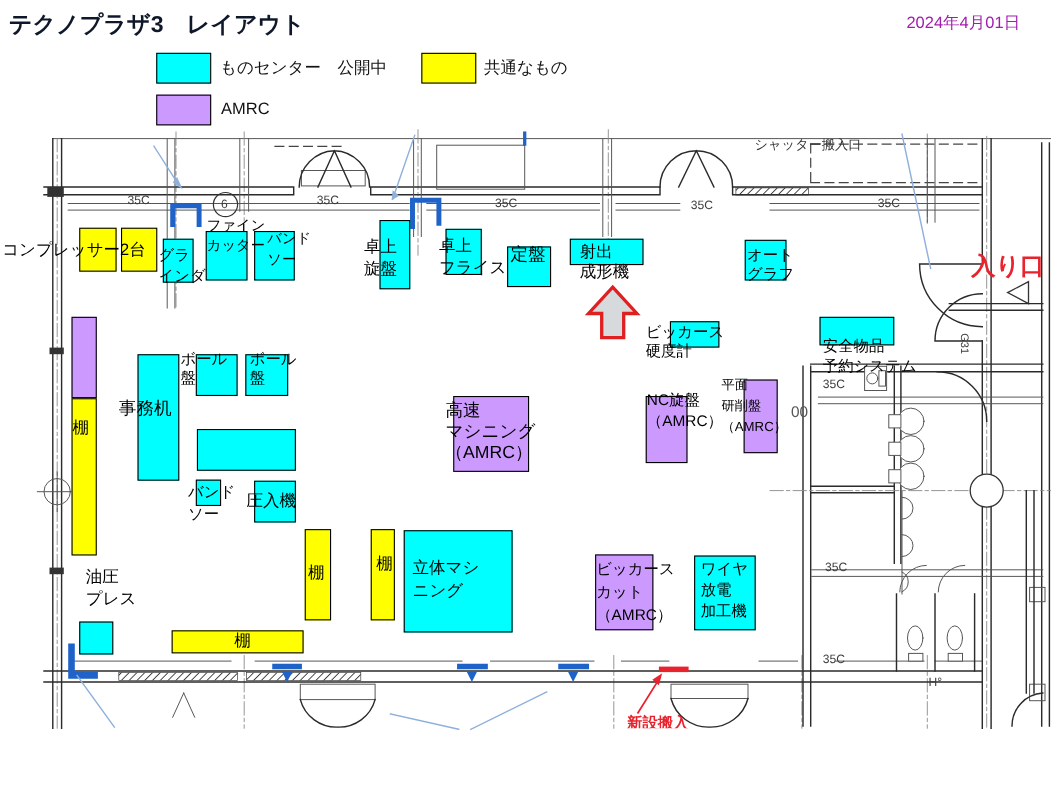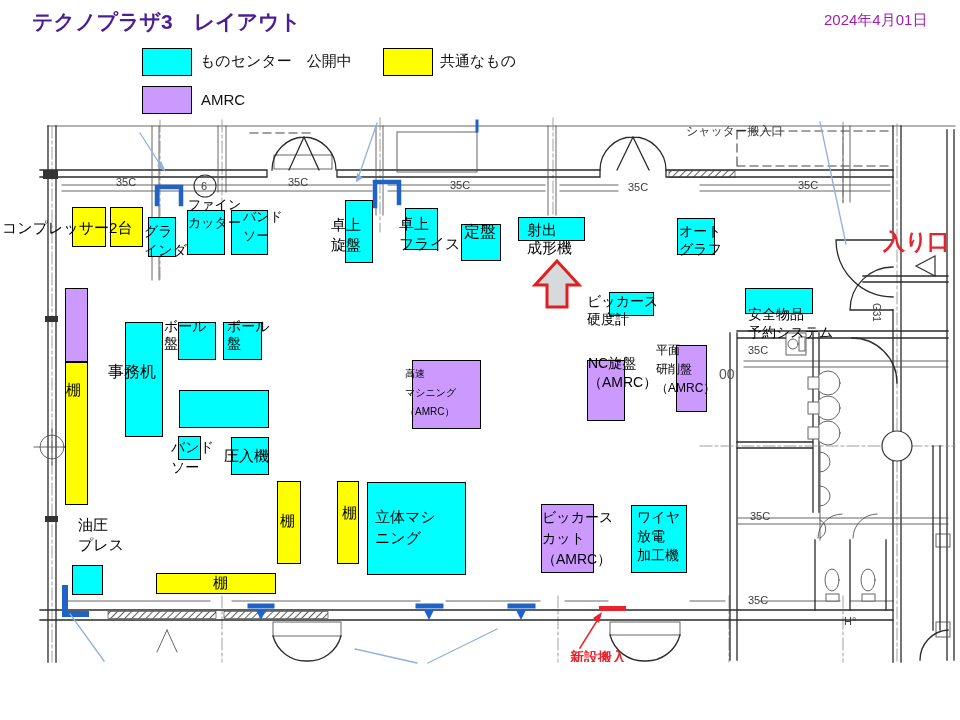--- a/index.html
+++ b/index.html
@@ -1,18 +1,18 @@
 <!DOCTYPE html>
 <html><head>
 <meta charset="utf-8">
 <style>
   html,body{margin:0;padding:0;background:#fff;}
   #plan-layer{position:relative;width:960px;height:720px;background:#fff;overflow:hidden;
     font-family:"Liberation Sans","DejaVu Sans",sans-serif;}
-  .title{position:absolute;left:32px;top:8px;font-size:21px;font-weight:bold;color:#4c1d95;z-index:4;}
+  .title{position:absolute;left:8px;top:8px;font-size:21px;font-weight:bold;color:#0f172a;z-index:4;}
   .date{position:absolute;left:824px;top:11px;font-size:15px;color:#a21caf;z-index:4;}
   .legend-swatch{position:absolute;width:50px;height:28px;border:1px solid #000;box-sizing:border-box;z-index:2;}
   .legend-label{position:absolute;font-size:15px;color:#111;z-index:2;white-space:pre;}
   svg.bg{position:absolute;left:0;top:0;z-index:1;}
   .wall{stroke:#2b2b2b;stroke-width:1.3;}
   .thin{stroke:#555;stroke-width:0.9;}
   .cl{stroke:#888;stroke-width:0.8;stroke-dasharray:12 3 3 3;}
   .dash{stroke:#444;stroke-width:1.1;stroke-dasharray:8 5;}
   .lblue{stroke:#8fb0dc;stroke-width:1.3;}
   .eq-box{position:absolute;border:1.5px solid #000;box-sizing:border-box;z-index:2;}
@@ -195,21 +195,21 @@
     <div class="eq-box" style="left: 277px; top: 481px; width: 24px; height: 83px; background: rgb(255, 255, 0);"></div>
     <div class="eq-label" style="left: 280px; top: 512px; font-size: 15px;">棚</div>
     <div class="eq-box" style="left: 337px; top: 481px; width: 22px; height: 83px; background: rgb(255, 255, 0);"></div>
     <div class="eq-label" style="left: 342px; top: 504px; font-size: 15px;">棚</div>
     <div class="eq-box" style="left: 156px; top: 573px; width: 120px; height: 21px; background: rgb(255, 255, 0);"></div>
     <div class="eq-label" style="left: 213px; top: 574px; font-size: 15px;">棚</div>
     <div class="eq-box" style="left: 367px; top: 482px; width: 99px; height: 93px; background: rgb(0, 255, 255);"></div>
     <div class="eq-label" style="left: 375px; top: 506px; font-size: 15px; line-height: 21px;">立体マシ
 ニング</div>
     <div class="eq-box" style="left: 412px; top: 360px; width: 69px; height: 69px; background: rgb(204, 153, 255);"></div>
-    <div class="eq-label" style="left: 405px; top: 364px; font-size: 10px; line-height: 19px;">高速
+    <div class="eq-label" style="left: 405px; top: 364px; font-size: 16px; line-height: 19px;">高速
 マシニング
 （AMRC）</div>
     <div class="eq-box" style="left: 587px; top: 360px; width: 38px; height: 61px; background: rgb(204, 153, 255);"></div>
     <div class="eq-label" style="left: 588px; top: 354px; font-size: 14px; line-height: 19px;">NC旋盤
 （AMRC）</div>
     <div class="eq-box" style="left: 676px; top: 345px; width: 31px; height: 67px; background: rgb(204, 153, 255);"></div>
     <div class="eq-label" style="left: 656px; top: 341px; font-size: 12px; line-height: 19px;">平面
 研削盤
 （AMRC）</div>
     <div class="eq-box" style="left: 541px; top: 504px; width: 53px; height: 69px; background: rgb(204, 153, 255);"></div>

